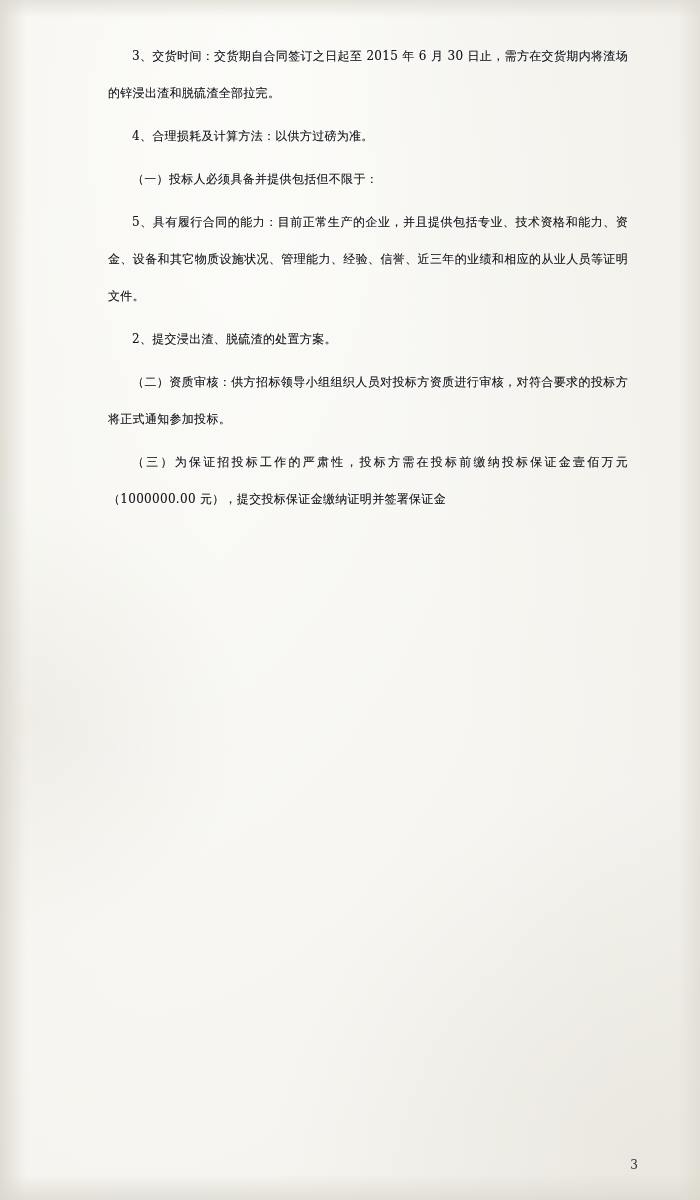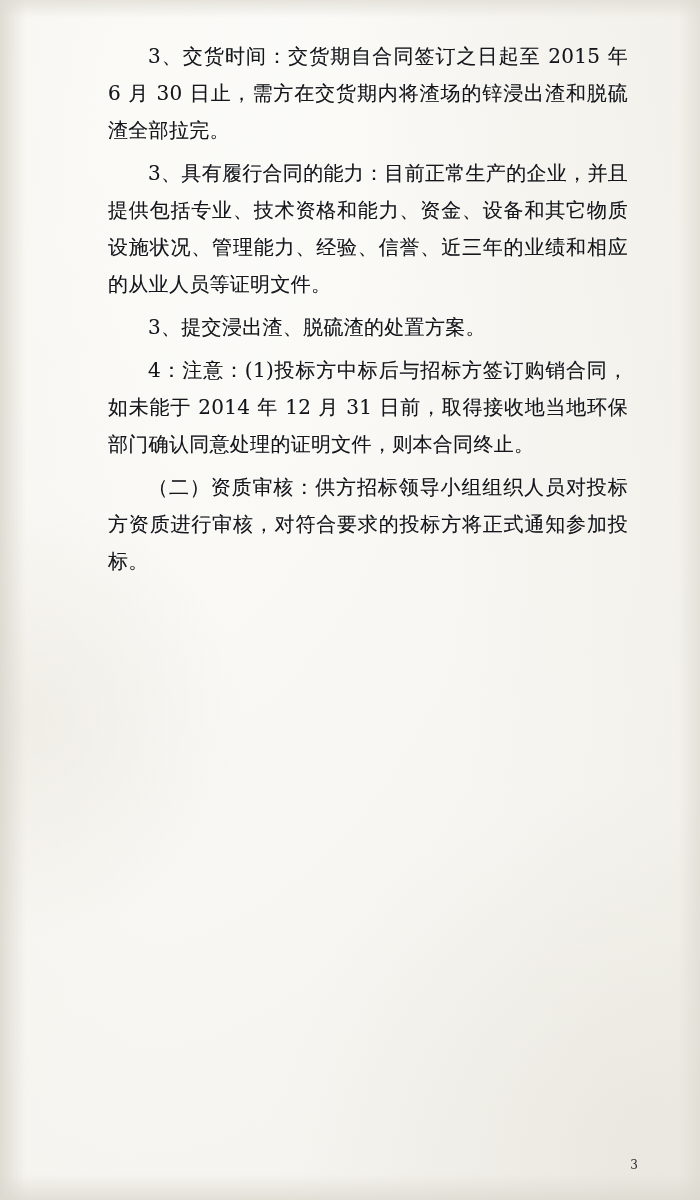--- a/index.html
+++ b/index.html
@@ -40,21 +40,21 @@
       radial-gradient(circle at 4% 60%, rgba(231,228,219,0.5) 0%, rgba(255,255,255,0) 22%);
     pointer-events: none;
   }
   #content {
     position: relative;
     z-index: 2;
     padding: 38px 72px 0 108px;
   }
   .para {
     margin: 0 0 6px 0;
-    font-size: 20px;
+    font-size: 12px;
     line-height: 37px;
     color: #14161c;
     text-align: justify;
     text-justify: inter-ideograph;
     letter-spacing: 0.3px;
     text-indent: 2em;
     font-family: "DejaVu Serif", "Liberation Serif", serif;
     text-shadow: 0 0 0.6px rgba(20,22,28,0.35);
   }
   #page-number {
@@ -100,20 +100,22 @@
 <body>
 
 <div id="page">
   <div class="edge-left"></div>
   <div class="edge-top"></div>
   <div class="edge-right"></div>
   <div class="edge-bottom"></div>
 
   <div id="content">
     <p class="para">3、交货时间：交货期自合同签订之日起至 2015 年 6 月 30 日止，需方在交货期内将渣场的锌浸出渣和脱硫渣全部拉完。</p>
-    <p class="para">3、具有履行合同的能力：目前正常生产的企业，并且提供包括专业、技术资格和能力、资金、设备和其它物质设施状况、管理能力、经验、信誉、近三年的业绩和相应的从业人员等证明文件。</p>
-    <p class="para">3、提交浸出渣、脱硫渣的处置方案。</p>
-    <p class="para">4：注意：(1)投标方中标后与招标方签订购销合同，如未能于 2014 年 12 月 31 日前，取得接收地当地环保部门确认同意处理的证明文件，则本合同终止。</p>
+    <p class="para">4、合理损耗及计算方法：以供方过磅为准。</p>
+    <p class="para">（一）投标人必须具备并提供包括但不限于：</p>
+    <p class="para">5、具有履行合同的能力：目前正常生产的企业，并且提供包括专业、技术资格和能力、资金、设备和其它物质设施状况、管理能力、经验、信誉、近三年的业绩和相应的从业人员等证明文件。</p>
+    <p class="para">2、提交浸出渣、脱硫渣的处置方案。</p>
     <p class="para">（二）资质审核：供方招标领导小组组织人员对投标方资质进行审核，对符合要求的投标方将正式通知参加投标。</p>
+    <p class="para">（三）为保证招投标工作的严肃性，投标方需在投标前缴纳投标保证金壹佰万元（1000000.00 元），提交投标保证金缴纳证明并签署保证金</p>
   </div>
 
   <div id="page-number">3</div>
 </div>
 
 </body></html>

